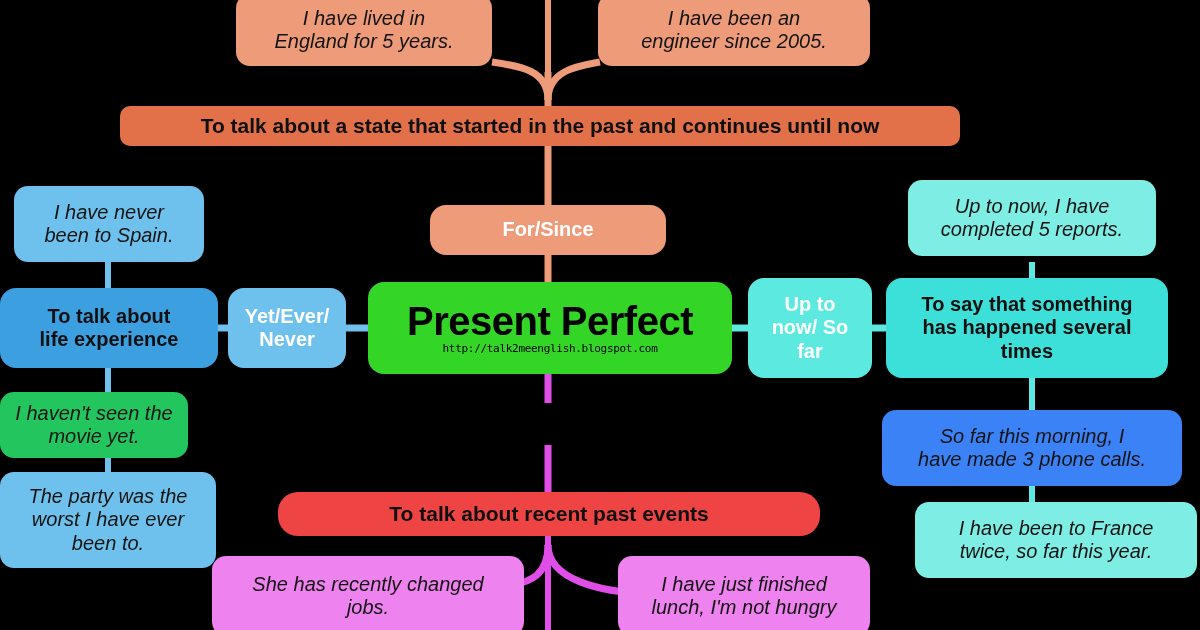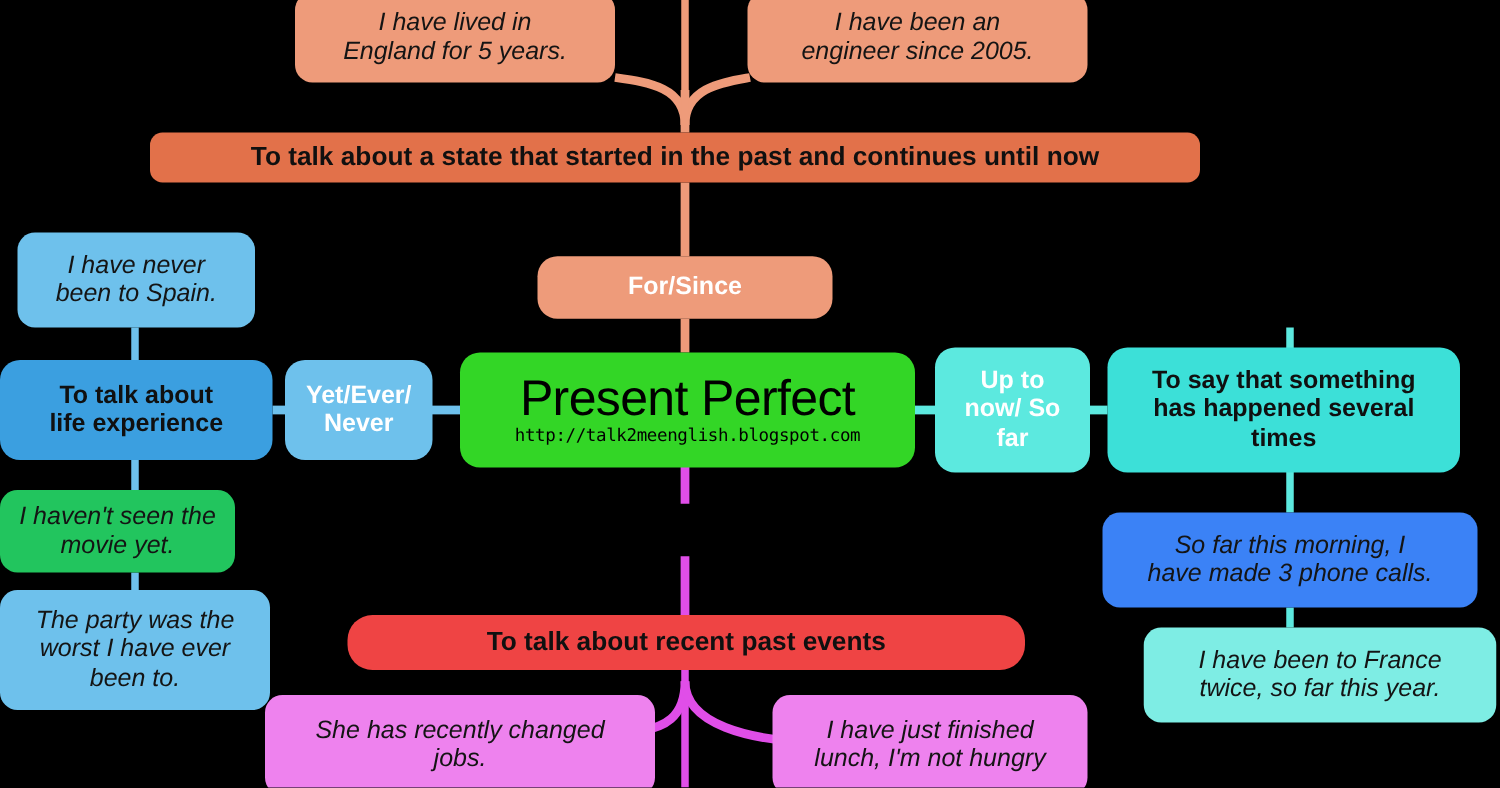--- a/index.html
+++ b/index.html
@@ -23,26 +23,26 @@
     white-space: pre-line;
   }
 
   
   .center {
     border-radius: 16px;
     flex-direction: column;
     justify-content: center;
   }
   .center .title {
-    font-size: 40px; font-weight: normal; color: #000;
+    font-size: 40px; font-weight: bold; color: #000;
     letter-spacing: -0.5px; line-height: 1.0;
   }
   .center .url {
     font-family: "DejaVu Sans Mono", monospace;
-    font-size: 14px; color: #000; margin-top: 2px; letter-spacing: -0.3px;
+    font-size: 11px; color: #000; margin-top: 2px; letter-spacing: -0.3px;
   }
 
   
   .keyword { font-weight: bold; color: #ffffff; font-size: 20px; }
   .usage   { font-weight: bold; color: #101010; font-size: 20px; }
   .usage-wide { font-weight: bold; color: #101010; font-size: 21px; }
   .example { font-style: italic; color: #141414; font-size: 20px; }
 </style>
 </head>
 <body>
@@ -101,20 +101,22 @@
 
   <div class="node example" style="left:0px; top:472px; width:216px; height:96px; background:#6EC1EC;">The party was the
 worst I have ever
 been to.</div>
 
   <div class="node center" style="left:368px; top:282px; width:364px; height:92px; background:#33D626;">
     <span class="title">Present Perfect</span>
     <span class="url">http://talk2meenglish.blogspot.com</span>
   </div>
 
+  <div class="node example" style="left:908px; top:180px; width:248px; height:76px; background:#7EEDE4;">Up to now, I have
+completed 5 reports.</div>
 
   <div class="node keyword" style="left:748px; top:278px; width:124px; height:100px; background:#5CE9DF; border-radius:16px;">Up to
 now/ So
 far</div>
 
   <div class="node usage" style="left:886px; top:278px; width:282px; height:100px; background:#3CE0D8; border-radius:16px;">To say that something
 has happened several
 times</div>
 
   <div class="node example" style="left:882px; top:410px; width:300px; height:76px; background:#3b82f6;">So far this morning, I

